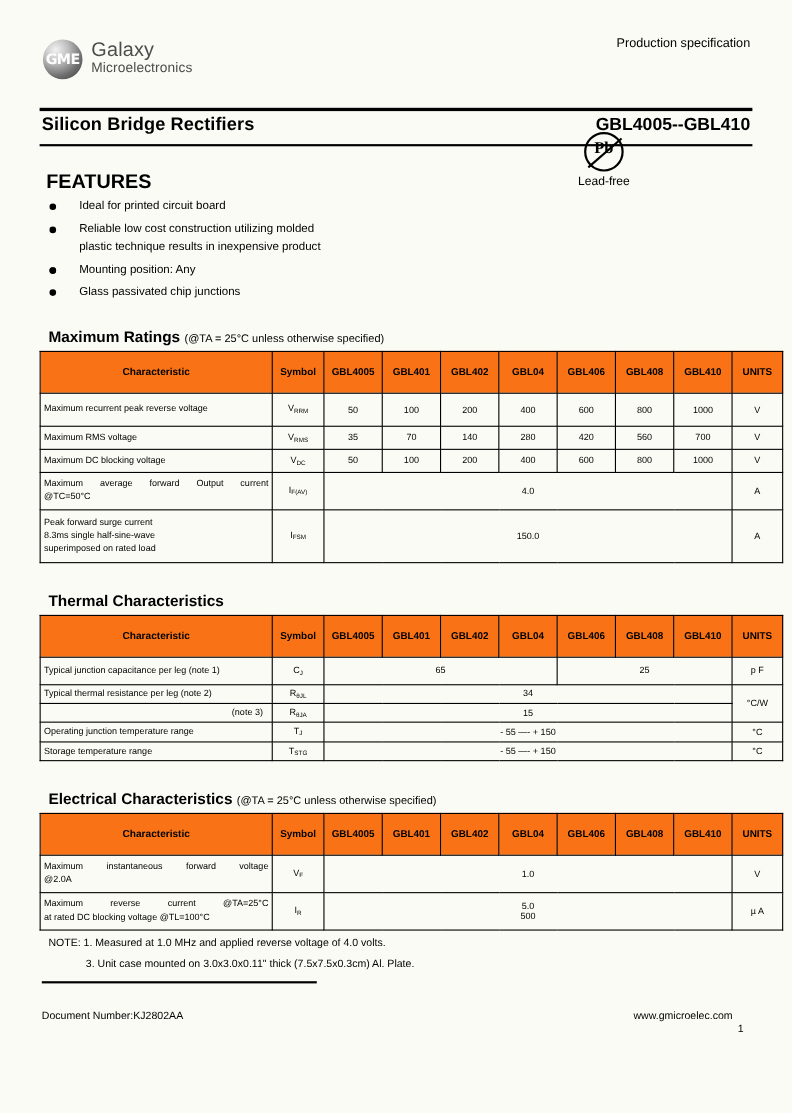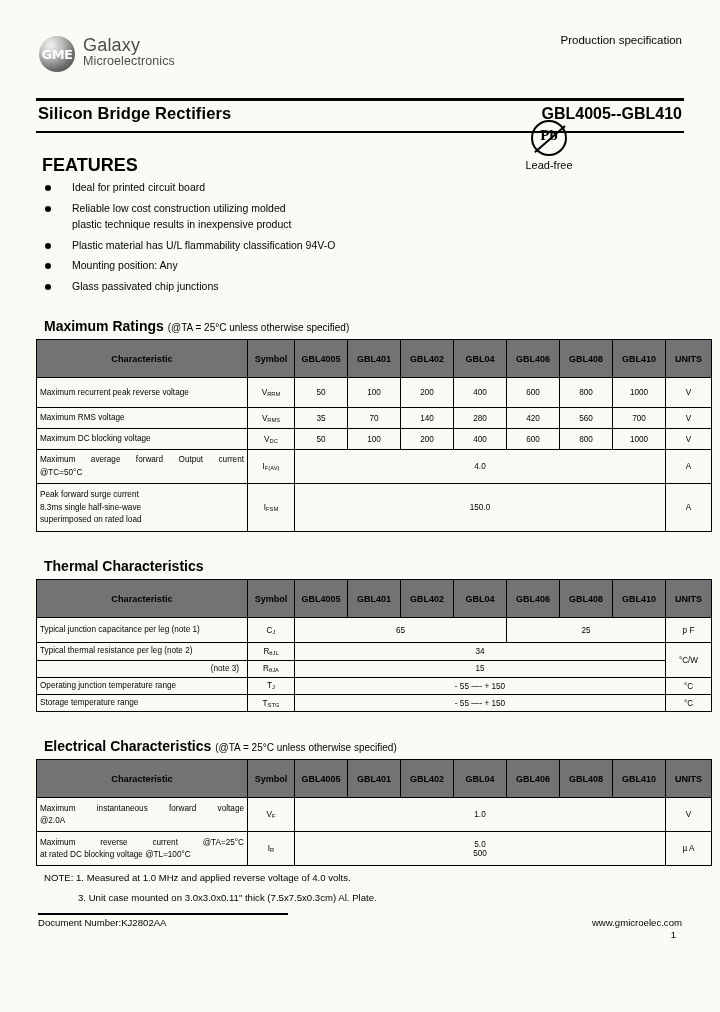--- a/index.html
+++ b/index.html
@@ -205,21 +205,21 @@
   table.spec td, table.spec th {
     border: 1px solid #000;
     font-size: 8.2px;
     color: #000;
     padding: 2px 3px;
     font-weight: normal;
     vertical-align: middle;
     box-sizing: border-box;
   }
   table.spec thead th {
-    background: #737373;
+    background: #f97316;
     text-align: center;
     font-weight: bold;
     font-size: 9px;
     height: 38px;
   }
   table.spec thead th.chr { font-size: 9.2px; }
   td.charcell {
     text-align: left;
     padding-left: 5px;
     line-height: 1.5;
@@ -249,32 +249,32 @@
 
   
   .foot-rule {
     margin: 8px 0 0 2px;
     width: 250px;
     height: 2.4px;
     background: #000;
   }
   .footer {
     position: relative;
-    margin-top: 2px;
+    margin-top: 24px;
     height: 30px;
   }
   .footer .docnum {
     position: absolute;
     left: 2px;
     top: 0;
     font-size: 9.6px;
   }
   .footer .site {
     position: absolute;
-    right: 2px;
+    right: 18px;
     top: 0;
     font-size: 9.6px;
   }
   .footer .pageno {
     position: absolute;
     right: 8px;
     top: 12px;
     font-size: 9.6px;
   }
 </style>
@@ -302,21 +302,21 @@
     <div class="doc-title">Silicon Bridge Rectifiers</div>
     <div class="part-range">GBL4005--GBL410</div>
   </div>
   <div class="rule-bot"></div>
 
   <div class="features-h">FEATURES</div>
   <ul class="feat-list">
     <li><span class="dot"></span><span>Ideal for printed circuit board</span></li>
     <li><span class="dot"></span><span>Reliable low cost construction utilizing molded</span></li>
     <li class="cont"><span>plastic technique results in inexpensive product</span></li>
-    <li><span class="dot"></span><span>Plastic material has U/L flammability classification 94V-O</span></li>
+    <li><span class="dot"></span></li>
     <li><span class="dot"></span><span>Mounting position: Any</span></li>
     <li><span class="dot"></span><span>Glass passivated chip junctions</span></li>
   </ul>
 
   <div class="leadfree">
     <div class="pb-circle">
       <div class="pbtext">Pb</div>
       <div class="slash"></div>
     </div>
     <div class="cap">Lead-free</div>

